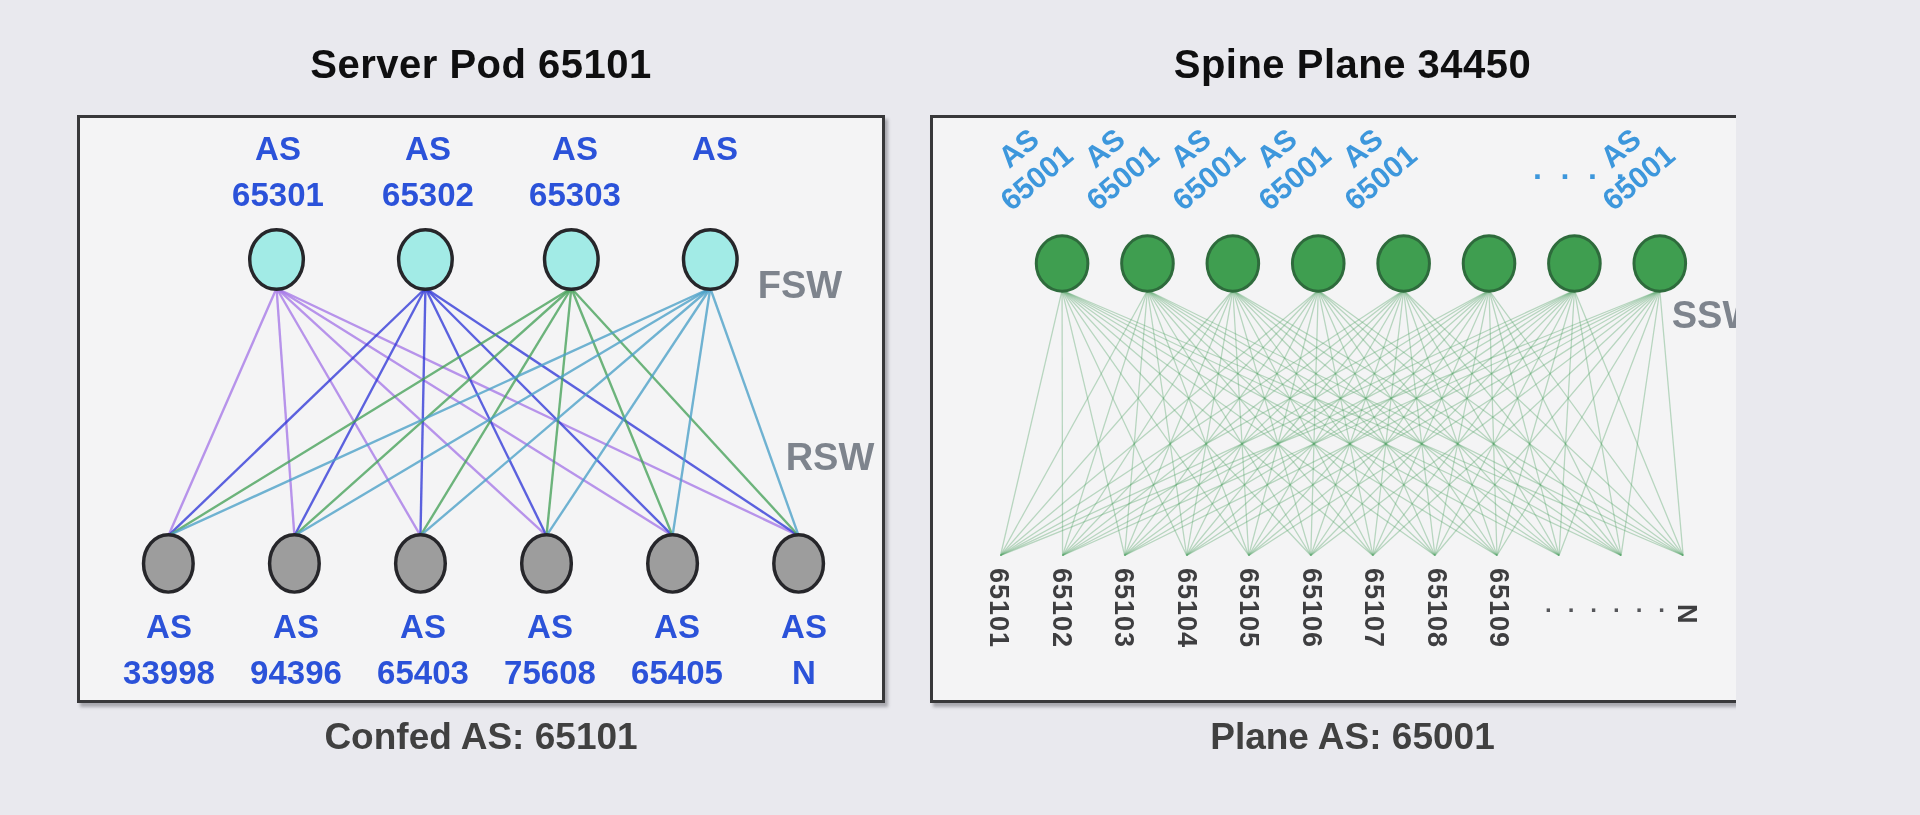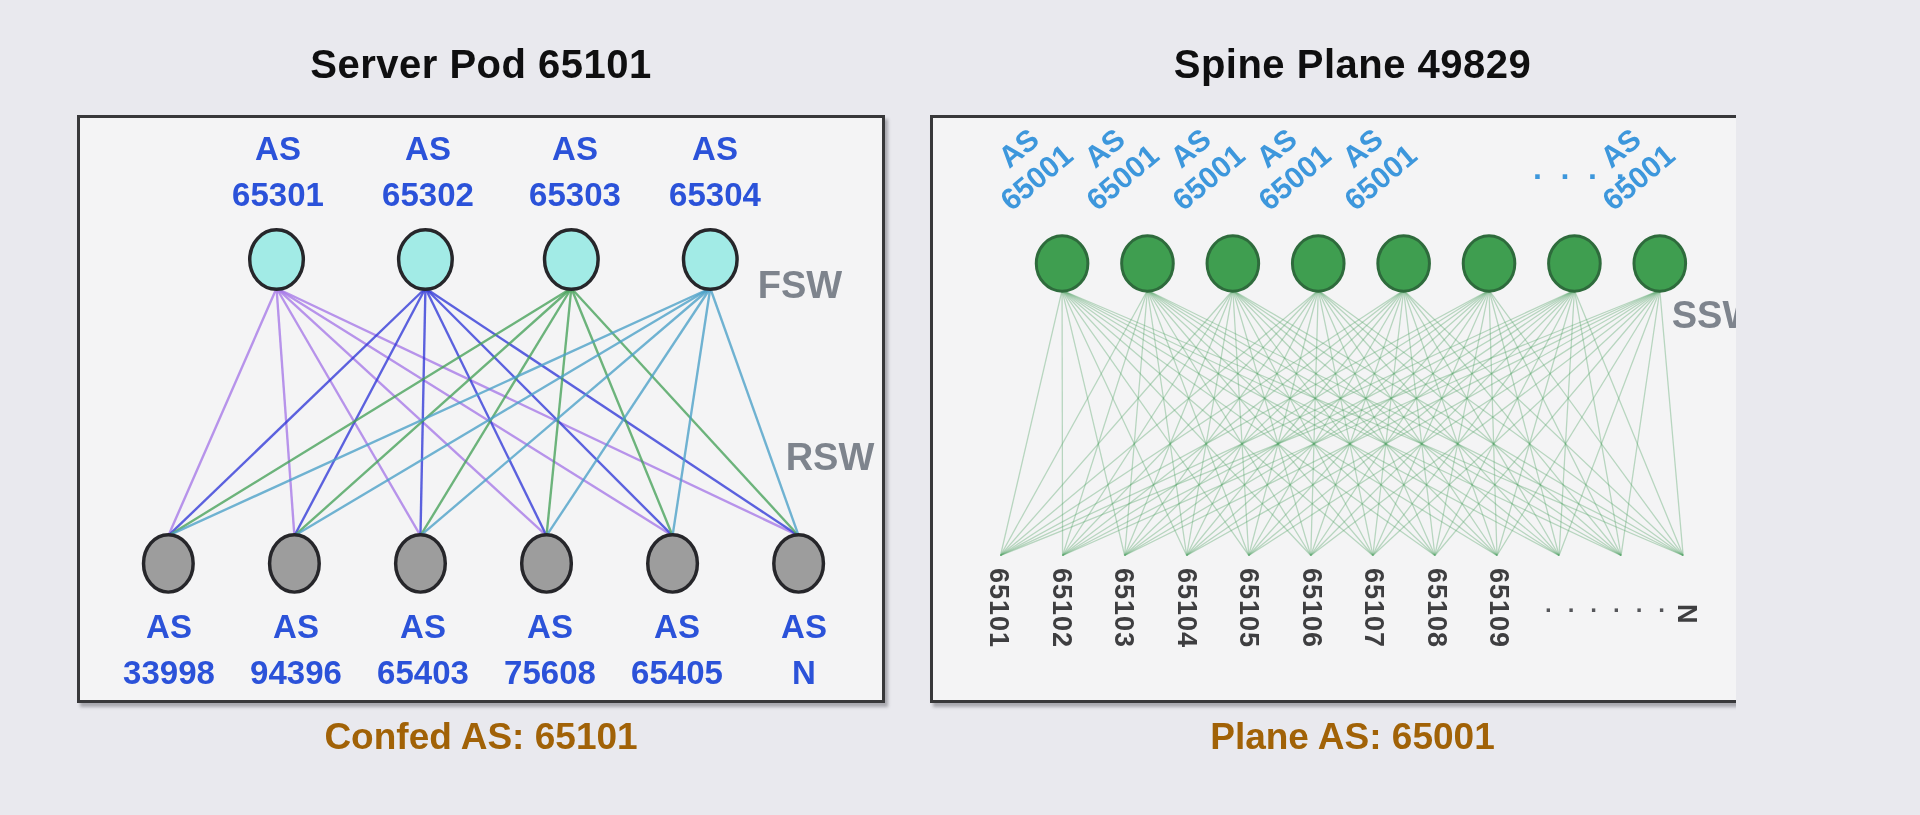--- a/index.html
+++ b/index.html
@@ -60,32 +60,32 @@
     transform:rotate(90deg);transform-origin:top left;
     white-space:nowrap;
   }
   .bottom-dots{
     position:absolute;left:612px;top:478px;width:140px;
     font-size:24px;font-weight:700;color:#55565a;letter-spacing:4px;
     white-space:nowrap;
   }
   .caption{
     position:absolute;top:716px;text-align:center;
-    font-size:37px;font-weight:700;color:#a16207;
+    font-size:37px;font-weight:700;color:#404040;
   }
   .caption.left{left:77px;width:808px;}
   .caption.right{left:930px;width:845px;}
 </style>
 </head>
 <body>
 
 <div id="canvas">
 
   <div class="panel-title left">Server Pod 65101</div>
-  <div class="panel-title right">Spine Plane 49829</div>
+  <div class="panel-title right">Spine Plane 34450</div>
 
   <div class="box" id="left-box">
     <svg id="left-svg" viewBox="0 0 808 588" preserveAspectRatio="none">
         <line x1="198" y1="172" x2="89" y2="422" stroke="#a678e8" stroke-width="2.4" opacity="0.78"></line>
         <line x1="198" y1="172" x2="216" y2="422" stroke="#a678e8" stroke-width="2.4" opacity="0.78"></line>
         <line x1="198" y1="172" x2="343" y2="422" stroke="#a678e8" stroke-width="2.4" opacity="0.78"></line>
         <line x1="198" y1="172" x2="470" y2="422" stroke="#a678e8" stroke-width="2.4" opacity="0.78"></line>
         <line x1="198" y1="172" x2="597" y2="422" stroke="#a678e8" stroke-width="2.4" opacity="0.78"></line>
         <line x1="198" y1="172" x2="724" y2="422" stroke="#a678e8" stroke-width="2.4" opacity="0.78"></line>
         <line x1="348" y1="172" x2="89" y2="422" stroke="#3138d8" stroke-width="2.4" opacity="0.78"></line>
@@ -126,21 +126,20 @@
       <div class="as-label" style="left: 273px; top: 8px;">
         <div class="">AS</div>
         <div class="">65302</div>
       </div>
       <div class="as-label" style="left: 420px; top: 8px;">
         <div class="">AS</div>
         <div class="">65303</div>
       </div>
       <div class="as-label" style="left: 560px; top: 8px;">
         <div class="">AS</div>
-        <div class="">65304</div>
       </div>
       <div class="as-label" style="left: 14px; top: 486px;">
         <div class="">AS</div>
         <div class="">33998</div>
       </div>
       <div class="as-label" style="left: 141px; top: 486px;">
         <div class="">AS</div>
         <div class="">94396</div>
       </div>
       <div class="as-label" style="left: 268px; top: 486px;">

